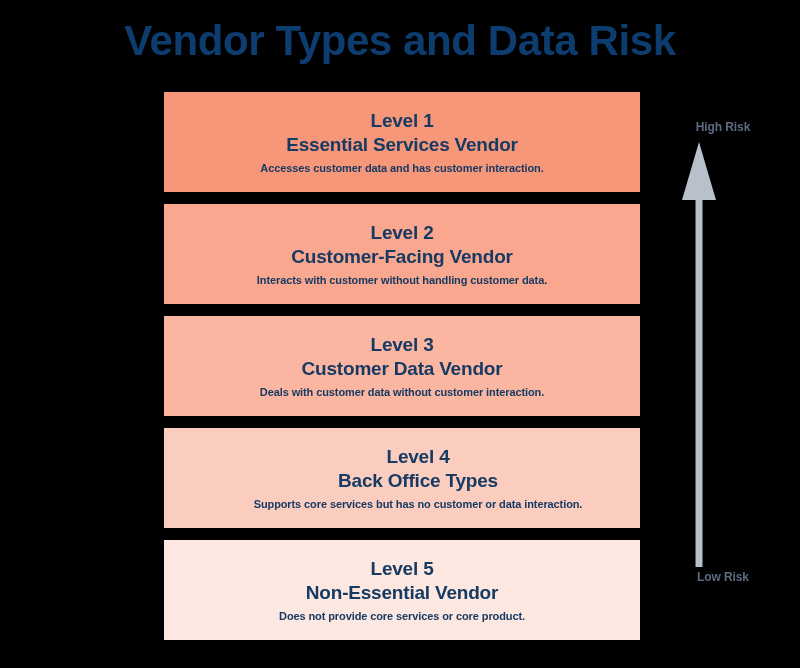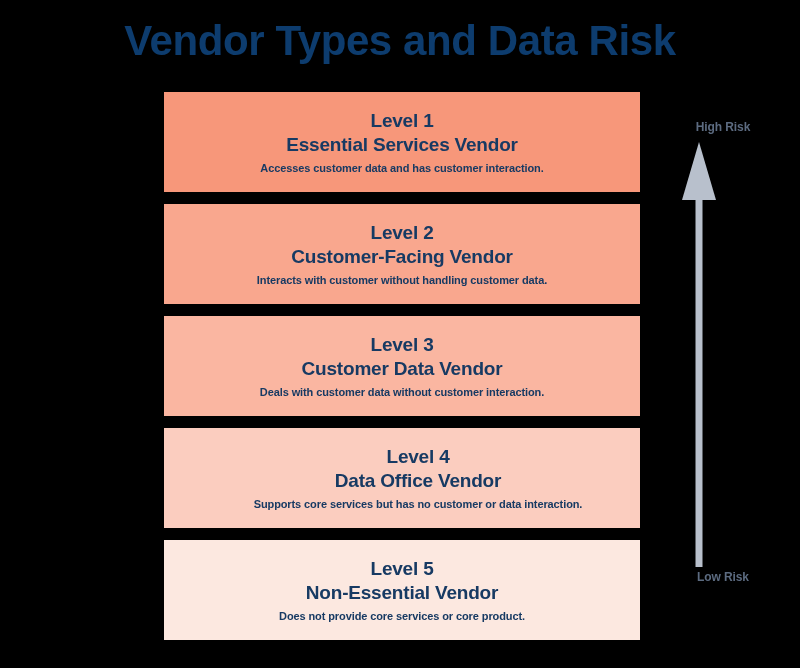--- a/index.html
+++ b/index.html
@@ -131,21 +131,21 @@
     </div>
 
     <div class="level-band" style="background:#FAB6A1;">
       <div class="level-num">Level 3</div>
       <div class="level-name">Customer Data Vendor</div>
       <div class="level-desc">Deals with customer data without customer interaction.</div>
     </div>
 
     <div class="level-band" style="background:#FBCDBF;padding-left:32px;">
       <div class="level-num">Level 4</div>
-      <div class="level-name">Data Office Vendor</div>
+      <div class="level-name">Back Office Types</div>
       <div class="level-desc">Supports core services but has no customer or data interaction.</div>
     </div>
 
     <div class="level-band" style="background:#FCE8E0;">
       <div class="level-num">Level 5</div>
       <div class="level-name">Non-Essential Vendor</div>
       <div class="level-desc">Does not provide core services or core product.</div>
     </div>
 
   </div>

